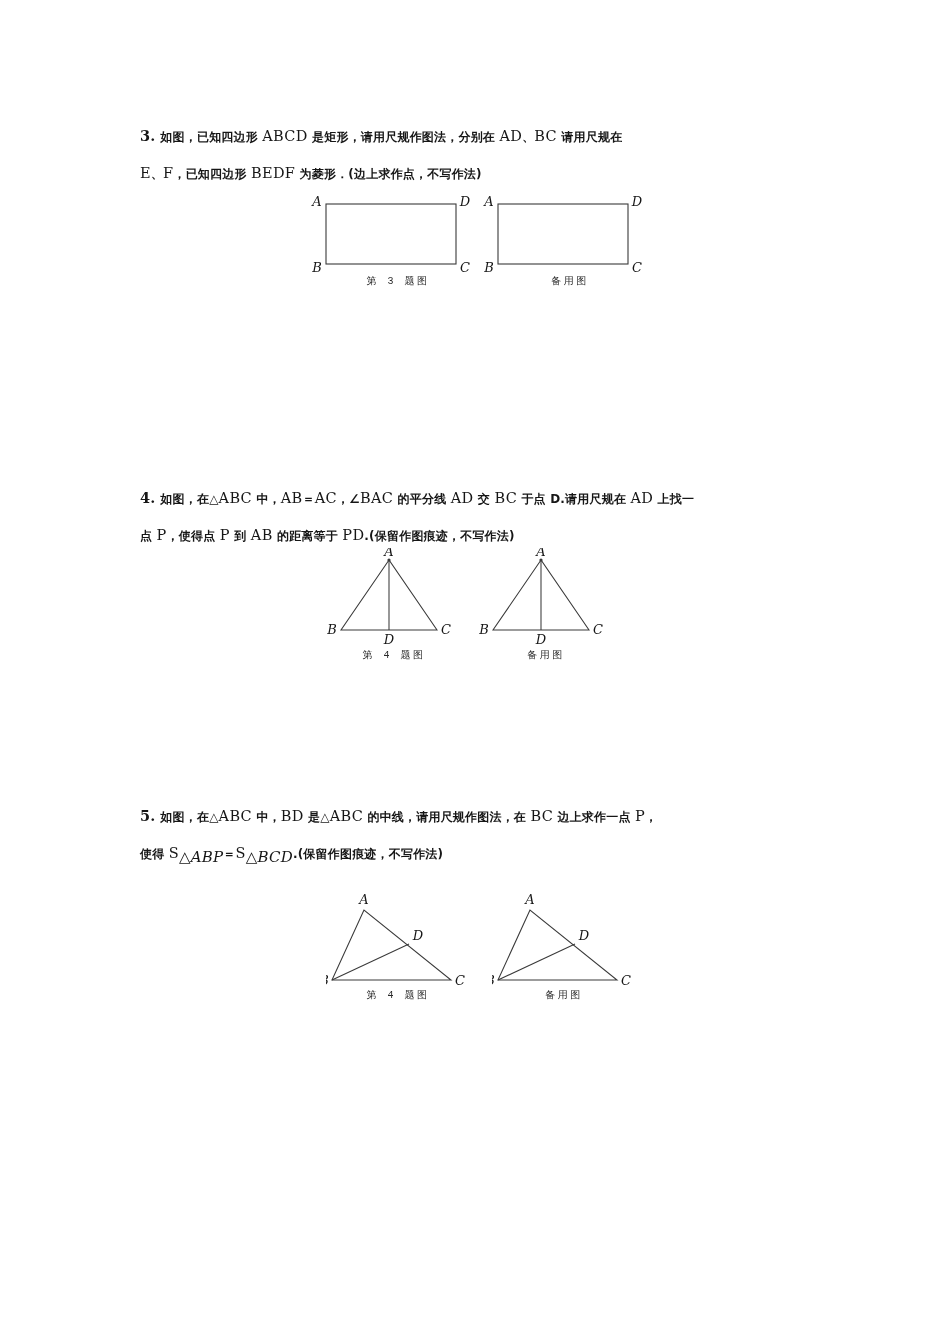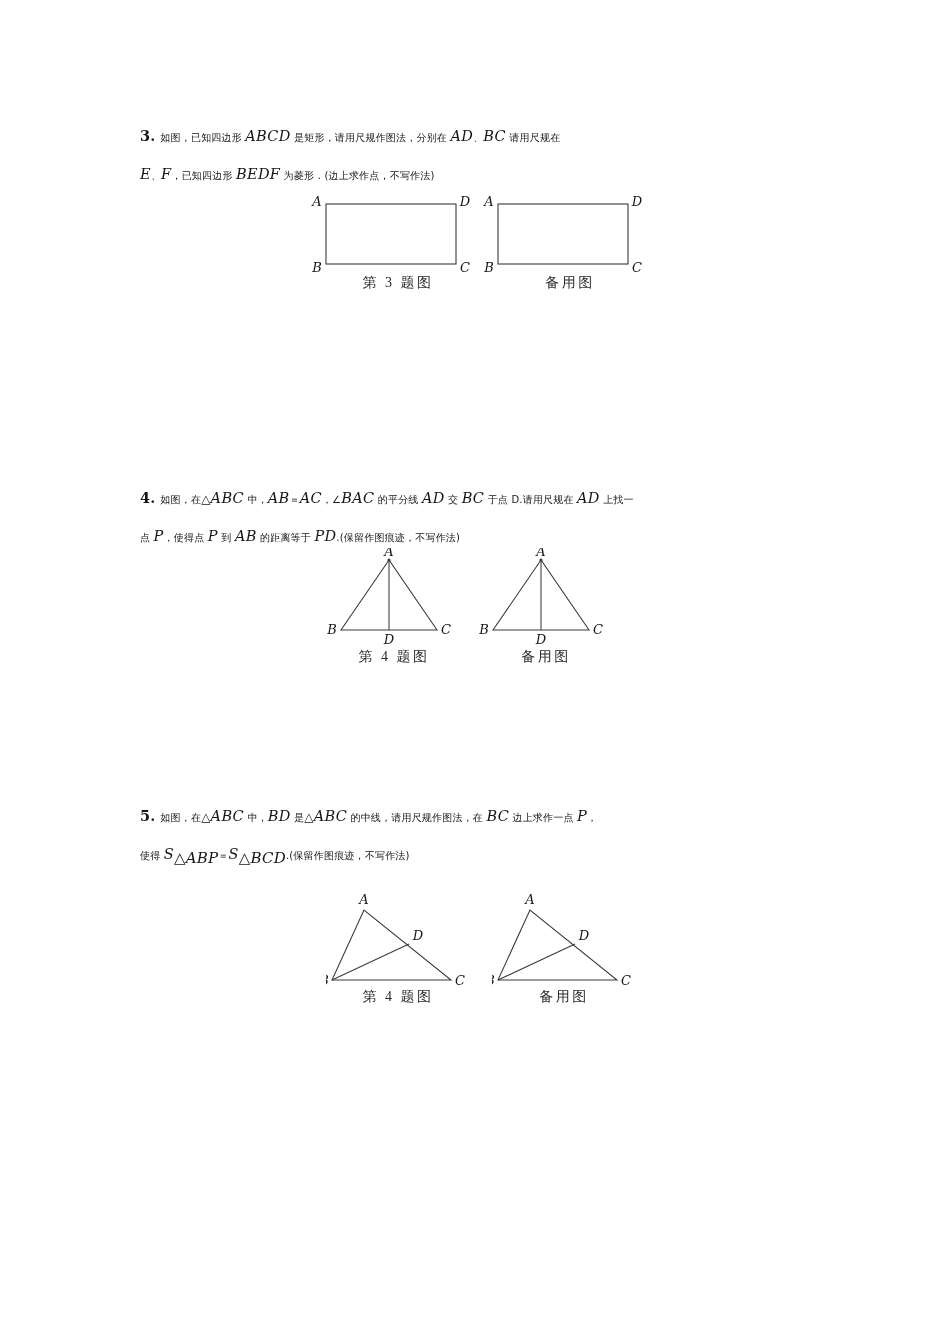--- a/index.html
+++ b/index.html
@@ -40,28 +40,28 @@
     text-align: justify;
     color: #161616;
     white-space: normal;
   }
   .qtext .num {
     font-family: "DejaVu Serif", "Liberation Serif", serif;
     font-weight: 600;
     font-style: normal;
   }
   .it {
-    font-style: italic;
     font-family: "DejaVu Serif", "Liberation Serif", serif;
     letter-spacing: 0.3px;
   }
   .cn {
     font-family: "DejaVu Sans", "Liberation Sans", sans-serif;
     font-style: normal;
-    font-size: 10px;
+    font-size: 12px;
+    font-weight: bold;
   }
   .sub {
     font-size: 15px;
     vertical-align: -0.25em;
     font-style: italic;
     letter-spacing: 0.2px;
   }
   .tri-sym { font-style: normal; font-size: 12px; }
 
   
@@ -77,22 +77,22 @@
 
   .figure {
     position: absolute;
     top: 0;
   }
   .figure svg { display: block; }
 
   .caption {
     position: absolute;
     text-align: center;
-    font-family: Liberation Serif, serif;
-    font-size: 14px;
+    font-family: Liberation Mono, monospace;
+    font-size: 10px;
     color: #2a2a2a;
     letter-spacing: 2.5px;
     white-space: nowrap;
   }
 
   svg text.lbl {
     font-family: "DejaVu Serif", "Liberation Serif", serif;
     font-style: italic;
     font-size: 13px;
     fill: #161616;

